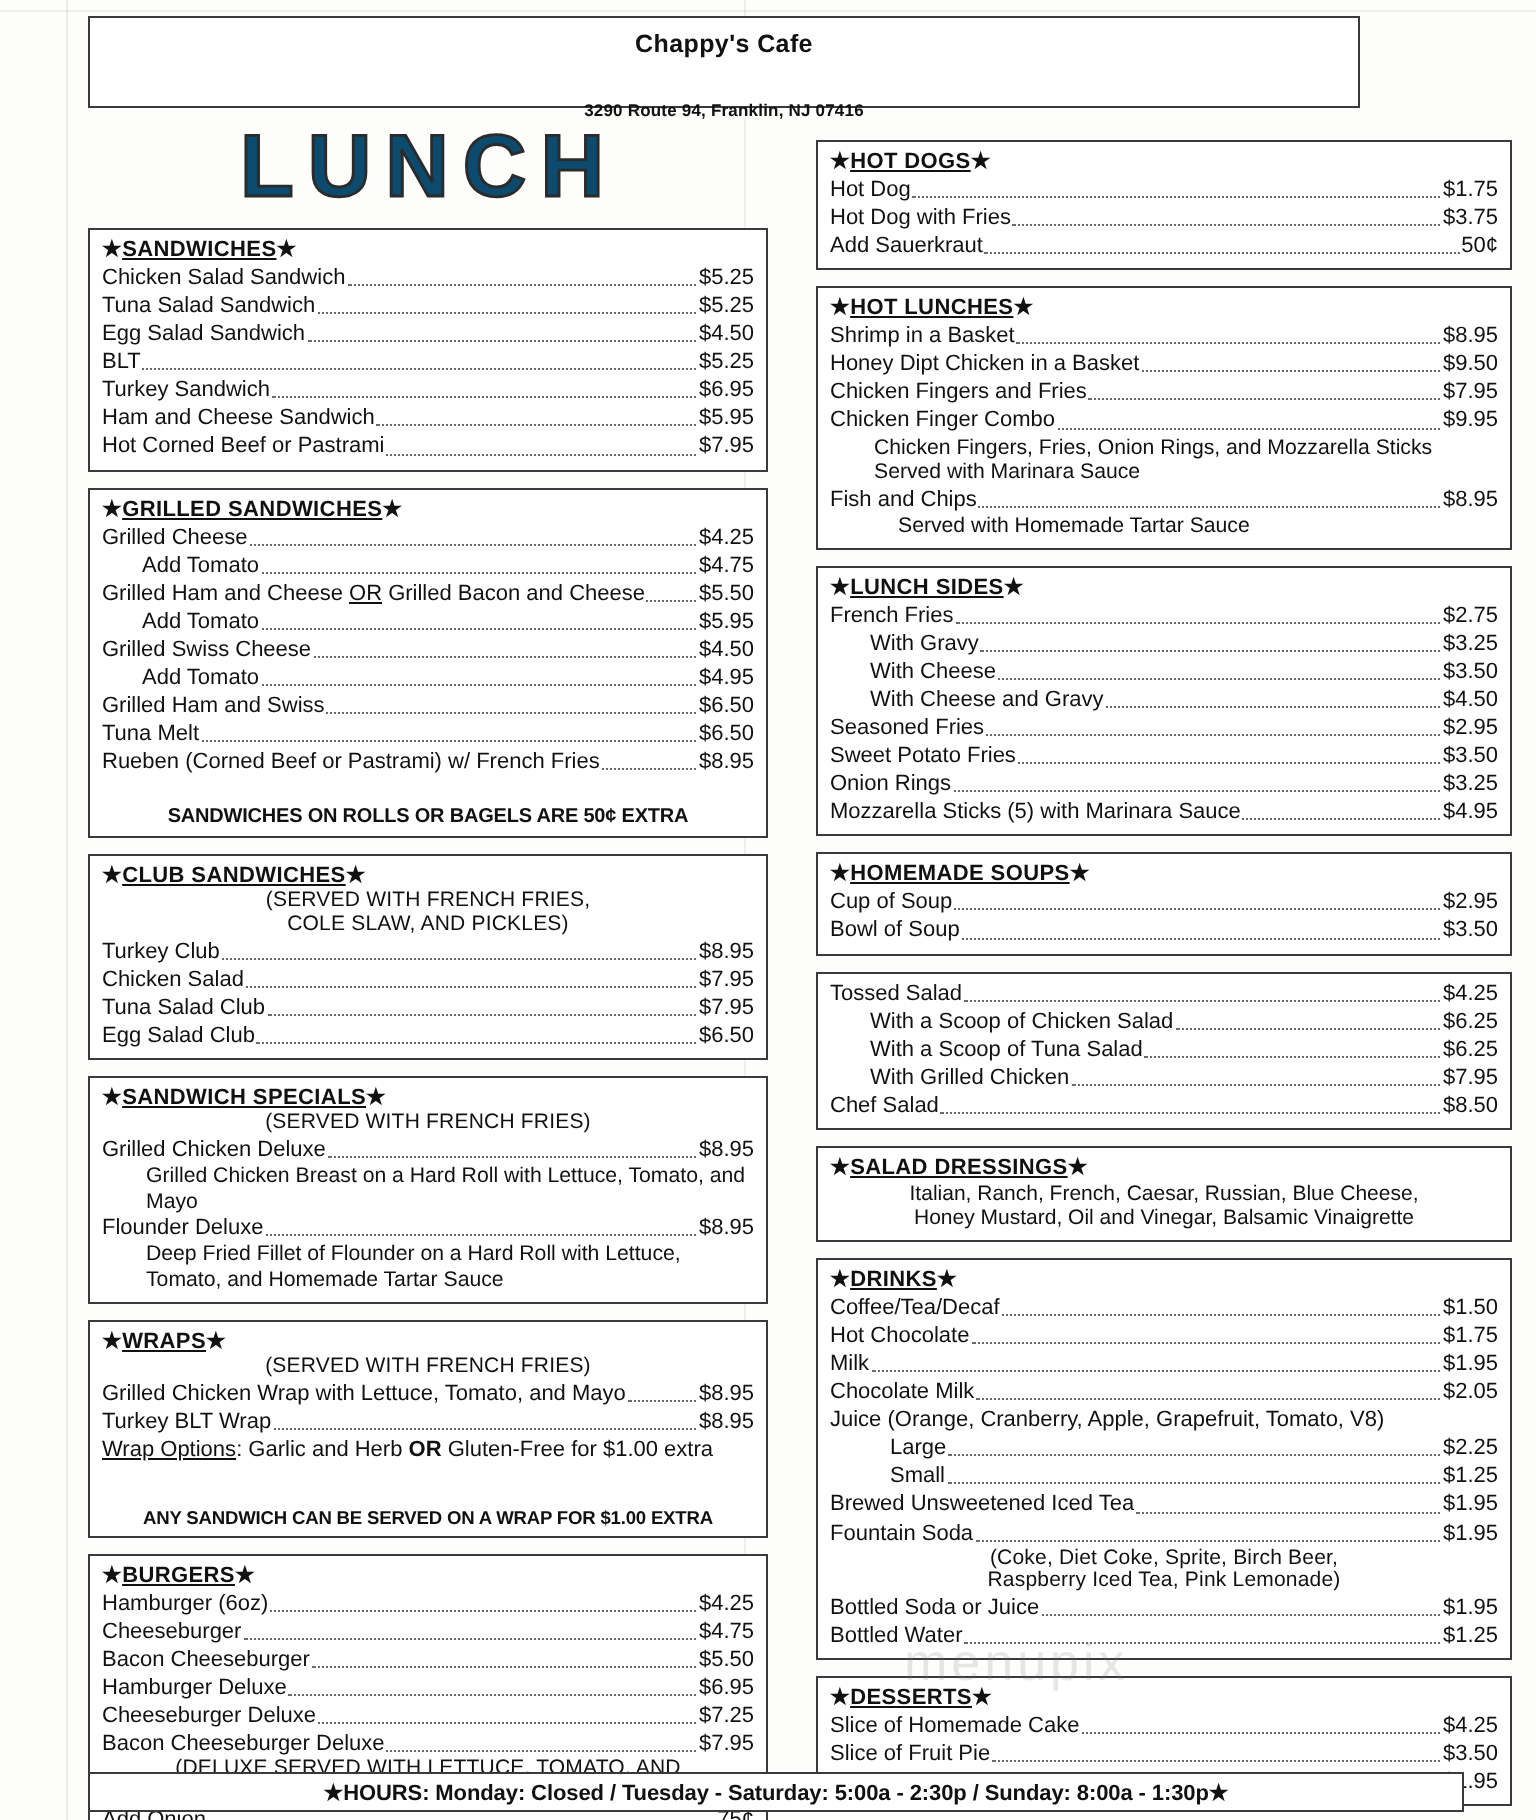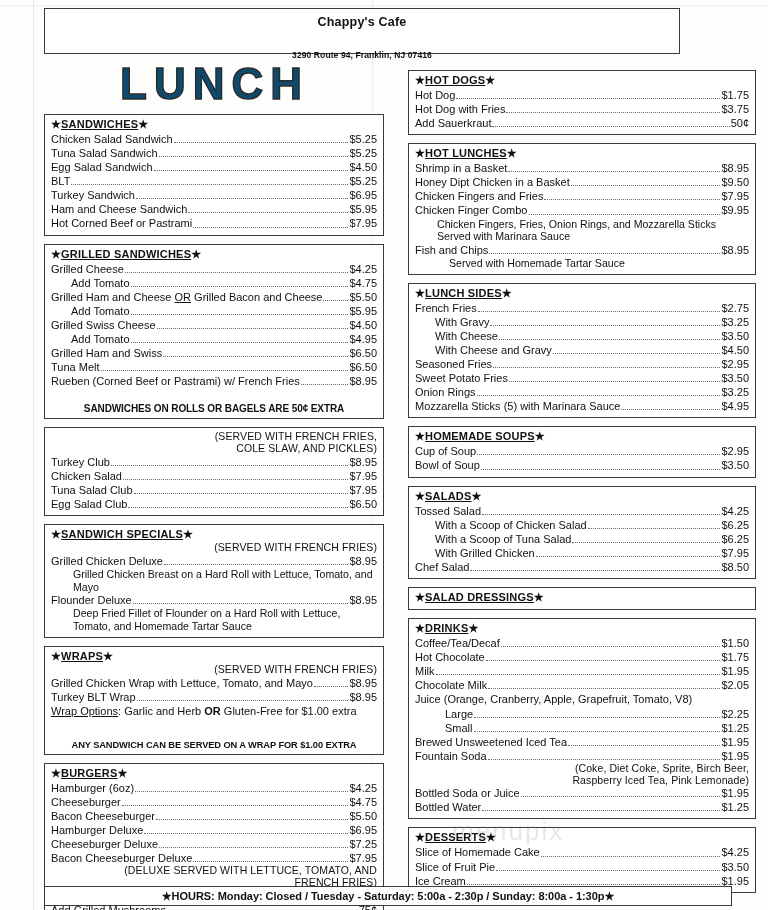--- a/index.html
+++ b/index.html
@@ -70,21 +70,21 @@
   .sect-title{
     text-align:left;
     font-size:11px;
     font-weight:bold;
     letter-spacing:.2px;
     margin-bottom:1px;
     white-space:nowrap;
   }
   .sect-title .tw{ text-decoration:underline; }
   .sect-sub{
-    text-align:right;
+    text-align:center;
     font-size:10.5px;
     letter-spacing:.1px;
     line-height:1.12;
   }
   .sect-note{
     text-align:center;
     font-size:10px;
     font-weight:bold;
     letter-spacing:-.1px;
     margin-top:15px;
@@ -237,20 +237,21 @@
           <span class="pr">$6.50</span>
         </div>
         <div class="row">
           <span class="nm">Rueben (Corned Beef or Pastrami) w/ French Fries</span>
           <span class="dots"></span>
           <span class="pr">$8.95</span>
         </div>
         <div class="sect-note">SANDWICHES ON ROLLS OR BAGELS ARE 50¢ EXTRA</div>
       </div>
       <div class="sect">
+        <div class="sect-title">★<span class="tw">CLUB SANDWICHES</span>★</div>
         <div class="sect-sub">(SERVED WITH FRENCH FRIES,<br>COLE SLAW, AND PICKLES)</div>
         <div class="row">
           <span class="nm">Turkey Club</span>
           <span class="dots"></span>
           <span class="pr">$8.95</span>
         </div>
         <div class="row">
           <span class="nm">Chicken Salad</span>
           <span class="dots"></span>
           <span class="pr">$7.95</span>
@@ -444,21 +445,20 @@
           <span class="dots"></span>
           <span class="pr">$2.95</span>
         </div>
         <div class="row">
           <span class="nm">Bowl of Soup</span>
           <span class="dots"></span>
           <span class="pr">$3.50</span>
         </div>
       </div>
       <div class="sect">
-        <div class="sect-title">★<span class="tw">SALADS</span>★</div>
         <div class="row">
           <span class="nm">Tossed Salad</span>
           <span class="dots"></span>
           <span class="pr">$4.25</span>
         </div>
         <div class="row ind">
           <span class="nm">With a Scoop of Chicken Salad</span>
           <span class="dots"></span>
           <span class="pr">$6.25</span>
         </div>
@@ -473,20 +473,21 @@
           <span class="pr">$7.95</span>
         </div>
         <div class="row">
           <span class="nm">Chef Salad</span>
           <span class="dots"></span>
           <span class="pr">$8.50</span>
         </div>
       </div>
       <div class="sect">
         <div class="sect-title">★<span class="tw">SALAD DRESSINGS</span>★</div>
+        <div class="sect-freetext">Italian, Ranch, French, Caesar, Russian, Blue Cheese,<br>Honey Mustard, Oil and Vinegar, Balsamic Vinaigrette</div>
       </div>
       <div class="sect">
         <div class="sect-title">★<span class="tw">DRINKS</span>★</div>
         <div class="row">
           <span class="nm">Coffee/Tea/Decaf</span>
           <span class="dots"></span>
           <span class="pr">$1.50</span>
         </div>
         <div class="row">
           <span class="nm">Hot Chocolate</span>

